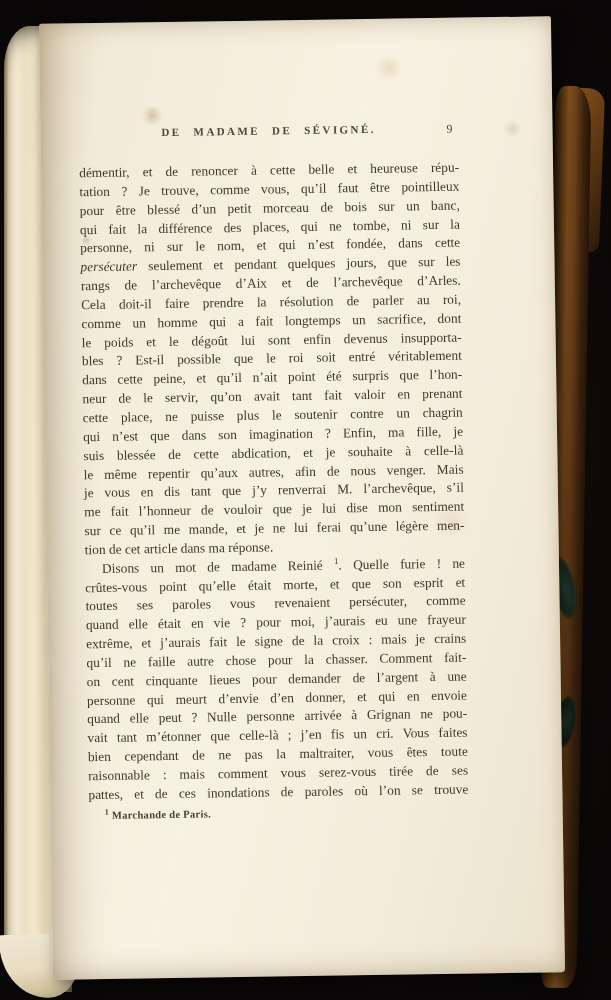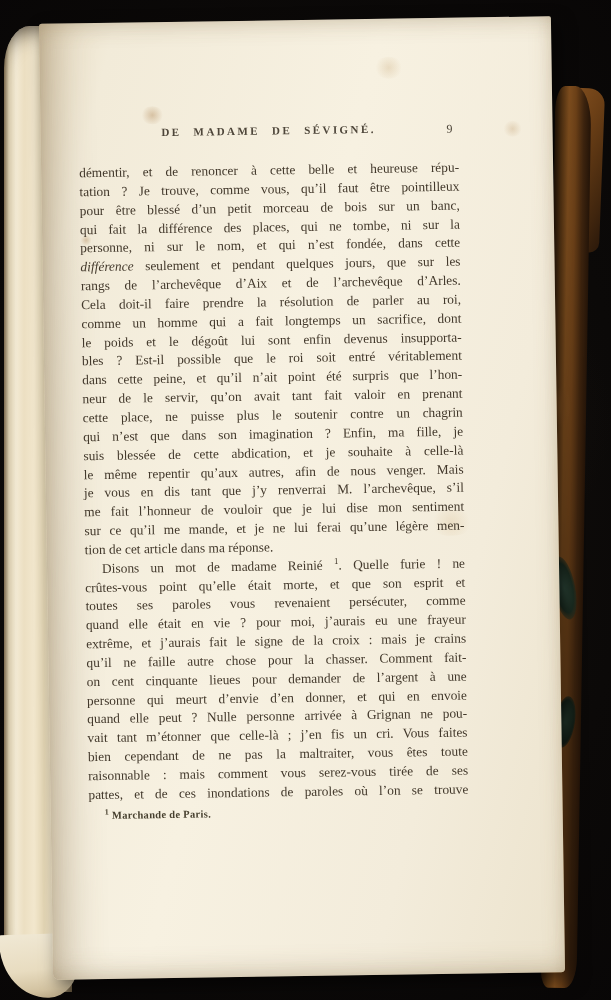--- a/index.html
+++ b/index.html
@@ -108,21 +108,21 @@
         <span class="title">DE MADAME DE SÉVIGNÉ.</span>
         <span class="pagenum">9</span>
       </div>
 
       <div class="body-text">
         <div class="line">démentir, et de renoncer à cette belle et heureuse répu-</div>
         <div class="line">tation ? Je trouve, comme vous, qu’il faut être pointilleux</div>
         <div class="line">pour être blessé d’un petit morceau de bois sur un banc,</div>
         <div class="line">qui fait la différence des places, qui ne tombe, ni sur la</div>
         <div class="line">personne, ni sur le nom, et qui n’est fondée, dans cette</div>
-        <div class="line"><i>différence</i><span> seulement et pendant quelques jours, que sur les</span></div>
+        <div class="line"><i>persécuter</i><span> seulement et pendant quelques jours, que sur les</span></div>
         <div class="line">rangs de l’archevêque d’Aix et de l’archevêque d’Arles.</div>
         <div class="line">Cela doit-il faire prendre la résolution de parler au roi,</div>
         <div class="line">comme un homme qui a fait longtemps un sacrifice, dont</div>
         <div class="line">le poids et le dégoût lui sont enfin devenus insupporta-</div>
         <div class="line">bles ? Est-il possible que le roi soit entré véritablement</div>
         <div class="line">dans cette peine, et qu’il n’ait point été surpris que l’hon-</div>
         <div class="line">neur de le servir, qu’on avait tant fait valoir en prenant</div>
         <div class="line">cette place, ne puisse plus le soutenir contre un chagrin</div>
         <div class="line">qui n’est que dans son imagination ? Enfin, ma fille, je</div>
         <div class="line">suis blessée de cette abdication, et je souhaite à celle-là</div>

